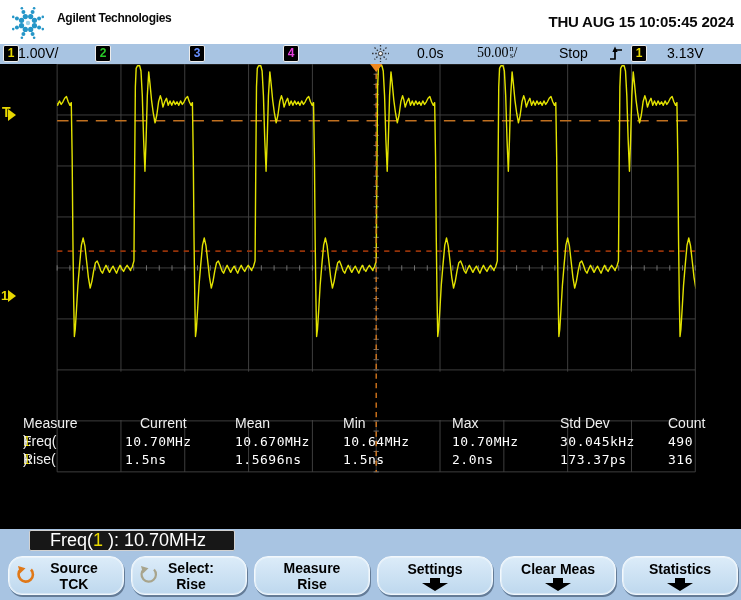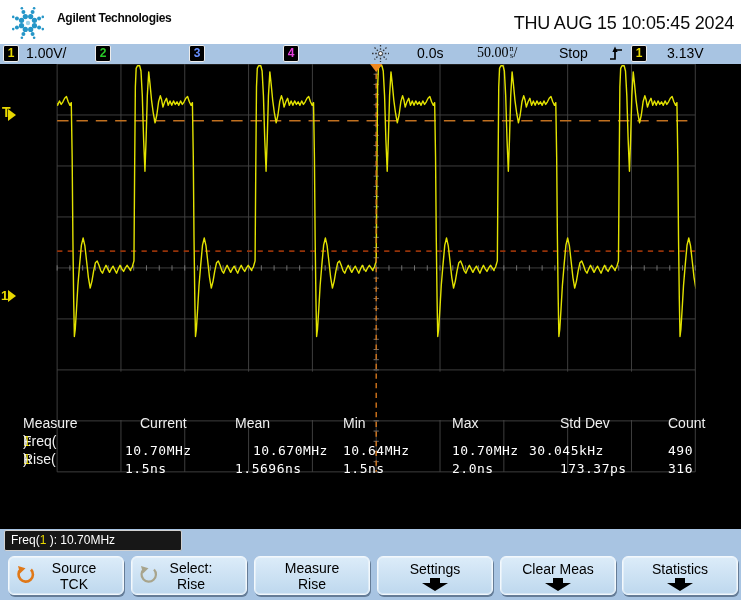--- a/index.html
+++ b/index.html
@@ -2,21 +2,21 @@
 <html><head>
 <meta charset="utf-8">
 <style>
   html,body{margin:0;padding:0;background:#000;}
   body{width:741px;height:600px;position:relative;overflow:hidden;
        font-family:"Liberation Sans",sans-serif;-webkit-font-smoothing:antialiased;}
 
   
   .topbar{position:absolute;left:0;top:0;width:741px;height:44px;background:#ffffff;}
   .brand{position:absolute;left:57px;top:11px;font-size:12px;font-weight:bold;color:#0a0a0a;letter-spacing:-0.3px;}
-  .datetime{position:absolute;right:7px;top:13px;font-size:18px;color:#0a0a0a;letter-spacing:-0.2px;}
+  .datetime{position:absolute;right:7px;top:13px;font-size:15px;color:#0a0a0a;letter-spacing:-0.2px;font-weight:bold;}
   .logo{position:absolute;left:7px;top:2px;}
 
   
   .statusbar{position:absolute;left:0;top:44px;width:741px;height:20px;background:#a8c4e2;}
   .statusbar .txt{position:absolute;top:1px;font-size:14px;color:#000;white-space:nowrap;}
   .chanbox{position:absolute;top:1px;width:14px;height:15px;background:#000;border:1px solid #ececec;
            border-radius:2px;text-align:center;font-size:12px;font-weight:bold;line-height:15px;}
   .ch1{color:#e8d800}.ch2{color:#28c828}.ch3{color:#6890ff}.ch4{color:#e840e0}
   .tb-stack{display:inline-flex;flex-direction:column;vertical-align:top;margin:0 0 0 1px;
             font-size:8px;line-height:7px;text-align:center;}
@@ -27,31 +27,31 @@
   #scope-svg{position:absolute;left:0;top:0;}
   .marker{position:absolute;color:#e8d800;font-weight:bold;z-index:5;}
   .tri-right{width:0;height:0;border-top:6px solid transparent;border-bottom:6px solid transparent;
              border-left:8px solid #e8d800;position:absolute;z-index:5;}
 
   
   .mtable{position:absolute;left:0;top:0;width:741px;height:465px;z-index:6;pointer-events:none;}
   .mtable span{position:absolute;white-space:nowrap;}
   .mh{color:#f0f0f0;font-size:14px;}
   .mlabel{color:#f0f0f0;font-size:14px;}
-  .mval{color:#ffffff;font-family:"DejaVu Sans Mono",monospace;font-size:13px;letter-spacing:0.5px;margin-top:9px;}
+  .mval{color:#ffffff;font-family:"DejaVu Sans Mono",monospace;font-size:13px;letter-spacing:0.5px;}
   .chan-digit{color:#e8d800;}
 
   
   .bottombar{position:absolute;left:0;top:529px;width:741px;height:71px;background:#a8c4e2;}
   .rtab{position:absolute;top:1px;height:19px;background:#171717;border:1px solid #d2d2d2;border-radius:2px;
-        color:#fff;font-size:12px;line-height:19px;padding:0 6px;white-space:nowrap;}
-  .softkey{position:absolute;top:27px;width:114px;height:37px;border-radius:6px;
+        color:#fff;font-size:18px;line-height:19px;padding:0 20px;white-space:nowrap;margin-left:25px;}
+  .softkey{position:absolute;top:27px;width:114px;height:37px;border-radius:14px;
            background:linear-gradient(#dcecf9,#bed8ee);
            border:1px solid #f2f8fc;box-shadow:1px 2px 0 rgba(45,65,90,.55), inset 0 0 0 1px rgba(255,255,255,.4);
-           display:flex;align-items:center;justify-content:center;cursor:pointer;}
+           display:flex;align-items:center;justify-content:center;cursor:pointer;font-weight:bold;}
   .sk-text{font-size:14px;line-height:16px;color:#000;text-align:center;}
   .sk-knob{position:absolute;left:7px;top:8px;}
   .sk-col{display:flex;flex-direction:column;align-items:center;gap:1px;justify-content:flex-end;}
 </style>
 </head>
 <body>
 
 <div class="topbar">
   <svg class="logo" width="42" height="42" viewBox="0 0 42 42">
       <circle cx="27.467156727579006" cy="23.67878402655563" r="2.6" fill="#2596c8"></circle>
@@ -79,21 +79,21 @@
       <circle cx="32.08655439013544" cy="16.407798811618918" r="2" fill="#2596c8"></circle>
       <circle cx="35.782072520180584" cy="14.877065082158554" r="1.3" fill="#2596c8"></circle>
       <circle cx="21" cy="21" r="2.2" fill="#9fd3ea"></circle>
     </svg>
   <div class="brand">Agilent Technologies</div>
   <div class="datetime">THU AUG 15 10:05:45 2024</div>
 </div>
 
 <div class="statusbar">
   <div class="chanbox ch1" style="left:3px">1</div>
-  <div class="txt" style="left:26px">1.00V/</div>
+  <div class="txt" style="left:18px">1.00V/</div>
   <div class="chanbox ch2" style="left:95px">2</div>
   <div class="chanbox ch3" style="left:189px">3</div>
   <div class="chanbox ch4" style="left:283px">4</div>
 
   <svg style="position:absolute;left:371px;top:0px" width="19" height="19" viewBox="0 0 19 19">
     <g stroke="#32363c" stroke-width="1.3" stroke-dasharray="1.6 1.6">
       <line x1="9.5" y1="1" x2="9.5" y2="18"></line>
         <line x1="1" y1="9.5" x2="18" y2="9.5"></line>
       <line x1="3.5" y1="3.5" x2="15.5" y2="15.5"></line>
         <line x1="15.5" y1="3.5" x2="3.5" y2="15.5"></line>
@@ -264,24 +264,24 @@
     <span class="mh" style="left:452px;top:351px">Max</span>
     <span class="mh" style="left:560px;top:351px">Std Dev</span>
     <span class="mh" style="left:668px;top:351px">Count</span>
 
     <span class="mlabel" style="left:23px;top:369px">
       <span>Freq(</span>
         <span class="chan-digit">1</span>
         <span> ):</span>
     </span>
     <span class="mval" style="left:125px;top:370px">10.70MHz</span>
-    <span class="mval" style="left:253px;top:370px">10.670MHz</span>
+    <span class="mval" style="left:235px;top:370px">10.670MHz</span>
     <span class="mval" style="left:343px;top:370px">10.64MHz</span>
     <span class="mval" style="left:452px;top:370px">10.70MHz</span>
-    <span class="mval" style="left:529px;top:370px">30.045kHz</span>
+    <span class="mval" style="left:560px;top:370px">30.045kHz</span>
     <span class="mval" style="left:668px;top:370px">490</span>
 
     <span class="mlabel" style="left:23px;top:387px">
       <span>Rise(</span>
         <span class="chan-digit">1</span>
         <span> ):</span>
     </span>
     <span class="mval" style="left:125px;top:388px">1.5ns</span>
     <span class="mval" style="left:235px;top:388px">1.5696ns</span>
     <span class="mval" style="left:343px;top:388px">1.5ns</span>

